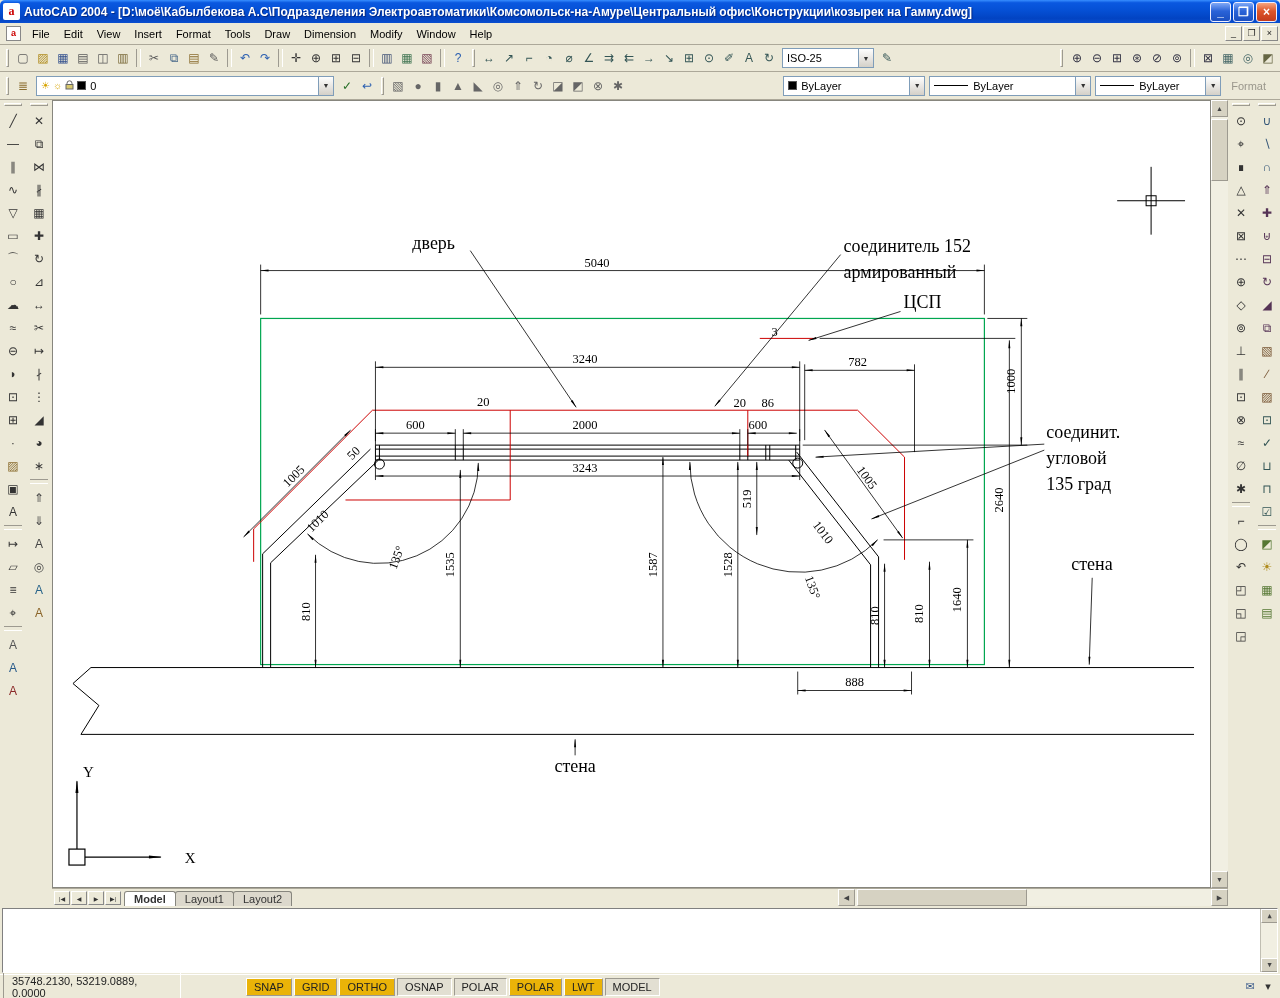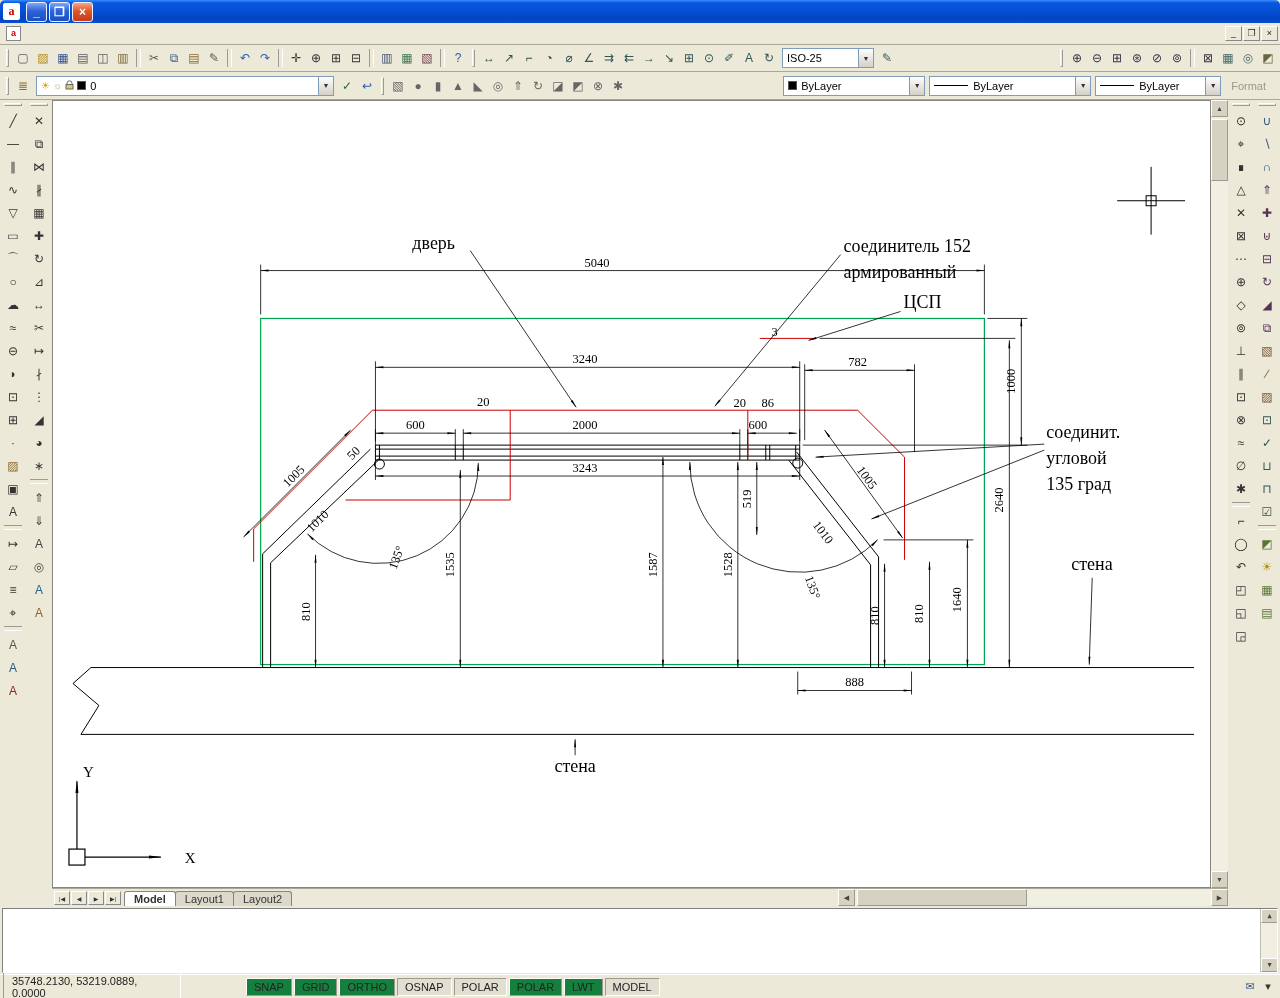--- a/index.html
+++ b/index.html
@@ -97,45 +97,59 @@
   .cmd-vscroll { position:absolute; right:0; top:0; bottom:0; width:17px; background:#f1efe2;
     display:flex; flex-direction:column; justify-content:space-between; border-left:1px solid #c0beb2; }
   .cmd-line { height:18px; flex:0 0 18px; background:#fff; border:1px solid; border-color:#808080 #fff #fff #808080;
     font-family:"DejaVu Sans Mono", monospace; font-size:12px; padding:1px 4px; margin-top:2px; color:#000; }
 
   
   .statusbar { height:24px; flex:0 0 24px; background:#ece9d8; border-top:1px solid #fff;
     display:flex; align-items:center; padding:0 3px; font-size:11px; }
   .coords { width:178px; padding:2px 8px; border:1px solid; border-color:#9d9a90 #fff #fff #9d9a90; color:#222; }
   .sbtns { display:flex; margin-left:64px; }
-  .sbtn { padding:2px 7px; margin:0 1px; background:#15803d; border:1px solid; border-color:#fff #9d9a90 #9d9a90 #fff; color:#222; }
+  .sbtn { padding:2px 7px; margin:0 1px; background:#eab308; border:1px solid; border-color:#fff #9d9a90 #9d9a90 #fff; color:#222; }
   .sbtn.pressed { border-color:#9d9a90 #fff #fff #9d9a90; background:#e2dfd2; }
   .sfill { flex:1; }
   .sicons { display:flex; align-items:center; }
   .sicon { width:18px; height:18px; display:flex; align-items:center; justify-content:center; font-size:11px; }
 
   
   svg text { font-family:"Liberation Serif", serif; fill:#000; }
   svg .dimtxt { font-size:12.5px; }
   svg .anntxt { font-size:18px; }
 </style>
 </head>
 <body>
 
 <div class="window">
 
   <div class="titlebar">
     <div class="app-icon">a</div>
+    <div class="title-text">AutoCAD 2004 - [D:\моё\Кабылбекова А.С\Подразделения Электроавтоматики\Комсомольск-на-Амуре\Центральный офис\Конструкции\козырек на Гамму.dwg]</div>
     <div class="cap-btn">_</div>
     <div class="cap-btn">❐</div>
     <div class="cap-btn close">×</div>
   </div>
 
   <div class="menubar">
     <div class="doc-icon">a</div>
+    <div class="menus">
+        <div class="menu-item" title="menu-file">File</div>
+        <div class="menu-item" title="menu-edit">Edit</div>
+        <div class="menu-item" title="menu-view">View</div>
+        <div class="menu-item" title="menu-insert">Insert</div>
+        <div class="menu-item" title="menu-format">Format</div>
+        <div class="menu-item" title="menu-tools">Tools</div>
+        <div class="menu-item" title="menu-draw">Draw</div>
+        <div class="menu-item" title="menu-dimension">Dimension</div>
+        <div class="menu-item" title="menu-modify">Modify</div>
+        <div class="menu-item" title="menu-window">Window</div>
+        <div class="menu-item" title="menu-help">Help</div>
+      </div>
     <div class="docwin-btns">
       <div class="dw-btn">_</div>
       <div class="dw-btn">❐</div>
       <div class="dw-btn">×</div>
     </div>
   </div>
 
   <div class="tbrow tbrow1">
     <div class="grip"></div>
     <div class="iconstrip">

